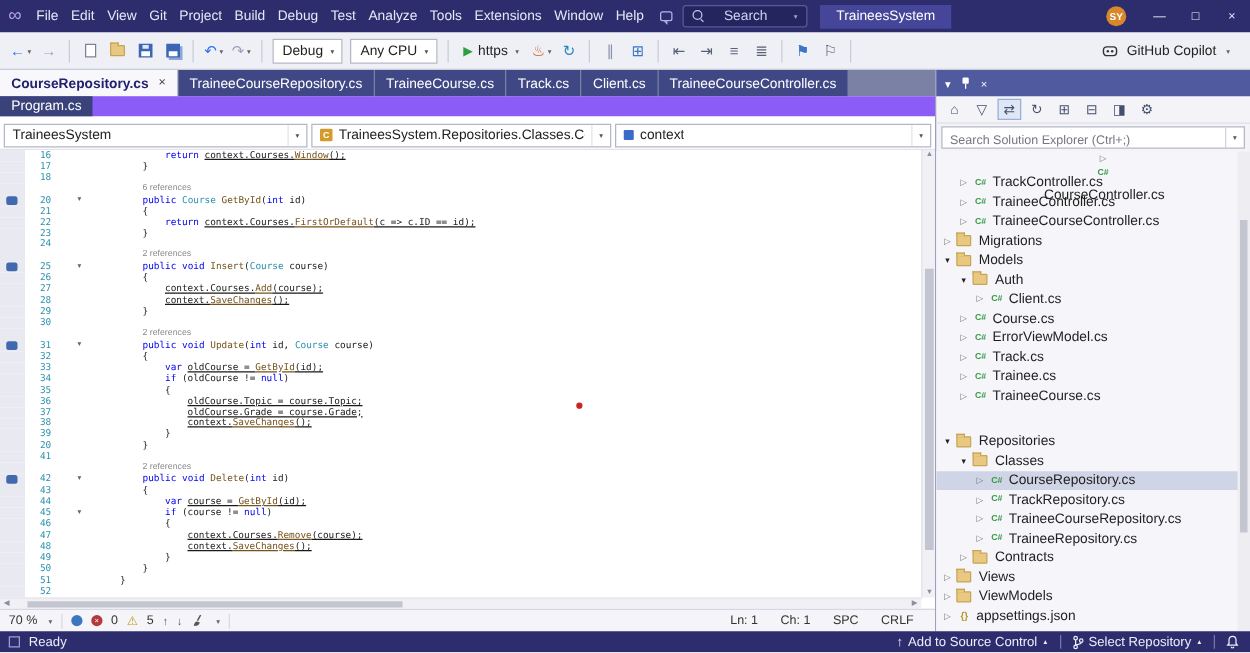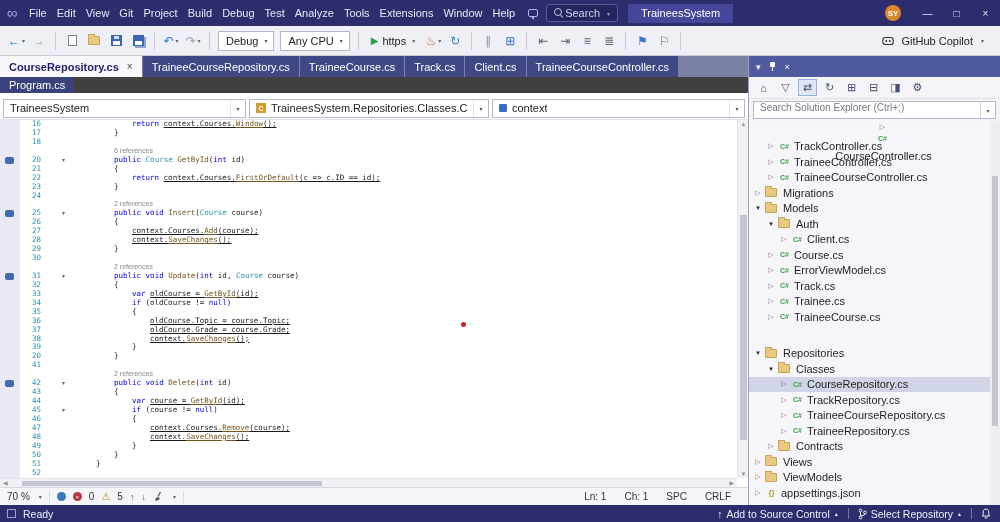--- a/index.html
+++ b/index.html
@@ -7,21 +7,21 @@
 #root{position:relative;width:1000px;height:522px;font-family:"Liberation Sans",sans-serif;overflow:hidden;background:#fff}
 
 
 .titlebar{position:absolute;left:0;top:0;width:1000px;height:26px;background:#2d2d6e;display:flex;align-items:center;color:#e6e8f6}
 .vslogo{width:24px;text-align:center;font-size:15px;color:#b5a0e8;line-height:26px}
 .menubar{display:flex;height:26px}
 .menu-item{padding:0 5px;font-size:11px;line-height:26px;color:#e6e8f6;white-space:nowrap;cursor:default}
 .fb-ic{margin-left:8px;display:flex;align-items:center}
 .bubble{position:relative;width:10px;height:8px;border:1px solid #aeb6e8;border-radius:2px}
 .bubble::after{content:"";position:absolute;left:2px;bottom:-4px;border-left:3px solid transparent;border-top:3px solid #aeb6e8}
-.tb-search{margin-left:8px;display:flex;align-items:center;gap:1px;background:#24245e;border:1px solid #5a5a98;border-radius:3px;height:18px;padding:0 7px;font-size:11px;color:#ccd1ee}
+.tb-search{margin-left:8px;display:flex;align-items:center;gap:15px;background:#24245e;border:1px solid #5a5a98;border-radius:3px;height:18px;padding:0 7px;font-size:11px;color:#ccd1ee}
 .tb-search .dd{font-size:6px;color:#9aa0cc;margin-left:6px}
 .mag{position:relative;width:10px;height:10px;display:inline-block}
 .mag::before{content:"";position:absolute;left:0;top:0;width:6px;height:6px;border:1px solid #c2c8ec;border-radius:50%}
 .mag::after{content:"";position:absolute;left:7px;top:7px;width:3px;height:1px;background:#c2c8ec;transform:rotate(45deg);transform-origin:0 0}
 .sol-badge{margin-left:10px;background:#45459a;height:19px;line-height:19px;padding:0 13px;font-size:11px;color:#fff}
 .tb-right{margin-left:auto;display:flex;align-items:center;height:26px}
 .avatar{width:16px;height:16px;border-radius:50%;background:#d8882a;color:#fff;font-size:8px;font-weight:bold;display:flex;align-items:center;justify-content:center;margin-right:12px}
 .winbtn{width:29px;height:26px;display:flex;align-items:center;justify-content:center;font-size:10px;color:#e6e8f6}
 
 
@@ -40,38 +40,38 @@
 .ic-folder2{width:12px;height:9px;background:#e9c982;border:1px solid #c7a557;border-radius:1px;display:inline-block;position:relative}
 .ic-folder2::before{content:"";position:absolute;left:-1px;top:-3px;width:5px;height:2px;background:#e9c982;border:1px solid #c7a557;border-bottom:none}
 .ic-save{width:11px;height:11px;background:#3a66b5;position:relative;display:inline-block}
 .ic-save::before{content:"";position:absolute;left:3px;top:1px;width:5px;height:3px;background:#dfe6f5}
 .ic-save::after{content:"";position:absolute;left:2px;bottom:1px;width:7px;height:4px;background:#fff}
 .ic-saveall{width:11px;height:11px;background:#3a66b5;position:relative;display:inline-block;box-shadow:2px 2px 0 #8da6d6}
 .ic-saveall::after{content:"";position:absolute;left:2px;bottom:1px;width:7px;height:4px;background:#fff}
 
 
 .tabrow{position:absolute;left:0;top:56px;width:748px;height:21px;background:#7a81a5;display:flex}
-.progrow{position:absolute;left:0;top:77px;width:748px;height:16px;background:#404040;display:flex}
+.progrow{position:absolute;left:0;top:77px;width:748px;height:16px;background:#8b5cf6;display:flex}
 .tab{height:100%;display:flex;align-items:center;padding:0 9px;font-size:11px;background:#3f4885;color:#fff;margin-right:1px;white-space:nowrap}
 .tab.active{background:#f8f8fc;color:#21216e;font-weight:bold}
 .tab-close{margin-left:8px;font-size:10px;color:#444;font-weight:normal}
 .progrow .tab{background:#3a4379}
 
 
 .navbar{position:absolute;left:0;top:97px;width:748px;height:23px;background:#fff;border-bottom:1px solid #e3e3ec;display:flex;align-items:center;padding:2px 3px;gap:3px}
 .nav-combo{height:19px;border:1px solid #b4b7c6;display:flex;align-items:center;font-size:11px;padding-left:6px;gap:5px;color:#222;background:#fff;overflow:hidden;white-space:nowrap}
 .nav-combo .arr{margin-left:auto;width:15px;align-self:stretch;border-left:1px solid #e4e4ec;display:flex;align-items:center;justify-content:center;font-size:6px;color:#555;flex:0 0 15px}
 .nc1{flex:0 0 243px}.nc2{flex:0 0 240px}.nc3{flex:1}
 .nav-combo .txt{overflow:hidden;text-overflow:clip;white-space:nowrap}
 .ic-class{width:10px;height:10px;background:#d49a2a;color:#fff;font-size:7px;font-weight:bold;display:flex;align-items:center;justify-content:center;border-radius:1px;flex:0 0 10px}
 .ic-field{width:8px;height:8px;background:#3a6bc9;border-radius:1px;flex:0 0 8px}
 
 
 .editor{position:absolute;left:0;top:120px;width:737px;height:358px;background:#fff;overflow:hidden;font-family:"DejaVu Sans Mono","Liberation Mono",monospace}
-.crow{display:flex;height:8.95px;line-height:8.95px;align-items:flex-start}
+.crow{display:flex;height:8.95px;line-height:8.95px;align-items:flex-end}
 .m-bm{flex:0 0 20px;height:100%;background:#e9e9f1;position:relative}
 .bm{position:absolute;left:5px;top:1px;width:9px;height:7px;background:#4169ad;border-radius:2px}
 .lnum{flex:0 0 24px;text-align:right;color:#2b91af;font-size:7.5px;padding-right:3px}
 .chevcol{flex:0 0 34px;position:relative;height:100%}
 .chev{position:absolute;left:18px;top:0;font-size:6px;color:#666;font-family:"Liberation Sans",sans-serif;line-height:8.95px}
 .ctext{font-size:7.5px;white-space:pre;display:flex;align-items:center}
 .k{color:#0000f0}.ty{color:#2b91af}.me{color:#74531f}.pl{color:#1a1a1a}
 .ul{text-decoration:underline}
 .lens{color:#8a8a8a;font-size:7px;font-family:"Liberation Sans",sans-serif}
 .reddot{position:absolute;left:461px;top:322px;width:5px;height:5px;border-radius:50%;background:#c22;z-index:5}
@@ -107,21 +107,21 @@
 .sehead{height:21px;background:#4f5b9e;color:#fff;font-size:11px;display:flex;align-items:center;padding:0 7px;flex:0 0 21px}
 .sehead .t{flex:1}
 .seheadicons{display:flex;align-items:center;gap:8px}
 .sehic{font-size:9px;color:#fff;display:flex;align-items:center}
 .pinic{position:relative;width:8px;height:10px;display:inline-block}
 .pinic::before{content:"";position:absolute;left:1px;top:0;width:5px;height:5px;background:#fff;border-radius:1px}
 .pinic::after{content:"";position:absolute;left:3px;top:5px;width:1px;height:4px;background:#fff}
 .setools{height:22px;display:flex;align-items:center;padding:0 5px;gap:3px;border-bottom:1px solid #e0e0e8;flex:0 0 22px}
 .seti{width:19px;height:17px;display:flex;align-items:center;justify-content:center;font-size:11px;color:#44506e}
 .seti.hl{border:1px solid #9ab0dc;background:#dfe7f5}
-.sesearch{margin:2px 4px;height:18px;background:#fff;border:1px solid #b4b7c6;display:flex;align-items:flex-start;font-size:10px;color:#767680;padding-left:6px;flex:0 0 18px}
+.sesearch{margin:2px 4px;height:18px;background:#fff;border:1px solid #b4b7c6;display:flex;align-items:flex-end;font-size:10px;color:#767680;padding-left:6px;flex:0 0 18px}
 .sesearch .ph{flex:1;overflow:hidden;white-space:nowrap}
 .sddd{width:15px;align-self:stretch;border-left:1px solid #d0d2de;display:flex;align-items:center;justify-content:center;font-size:6px;color:#555;flex:0 0 15px}
 .setree{flex:1;position:relative;overflow:hidden;background:#f6f6fa;padding-top:2px}
 .titem{height:15.5px;display:flex;align-items:center;font-size:11px;color:#1e1e1e;white-space:nowrap}
 .titem.sel{background:#cfd5e6}
 .arrow{width:12px;font-size:7px;color:#777;text-align:center;flex:0 0 12px}
 .arrow.open{color:#222}
 .ic-cs{font-size:7px;font-weight:bold;color:#399b4c;width:15px;text-align:center;flex:0 0 15px}
 .ic-json{font-size:8px;font-weight:bold;color:#b9952e;width:15px;text-align:center;flex:0 0 15px}
 .ic-folder{width:12px;height:9px;background:#e9c982;border:1px solid #c7a557;border-radius:1px;margin:0 4px 0 1px;position:relative;flex:0 0 12px}

